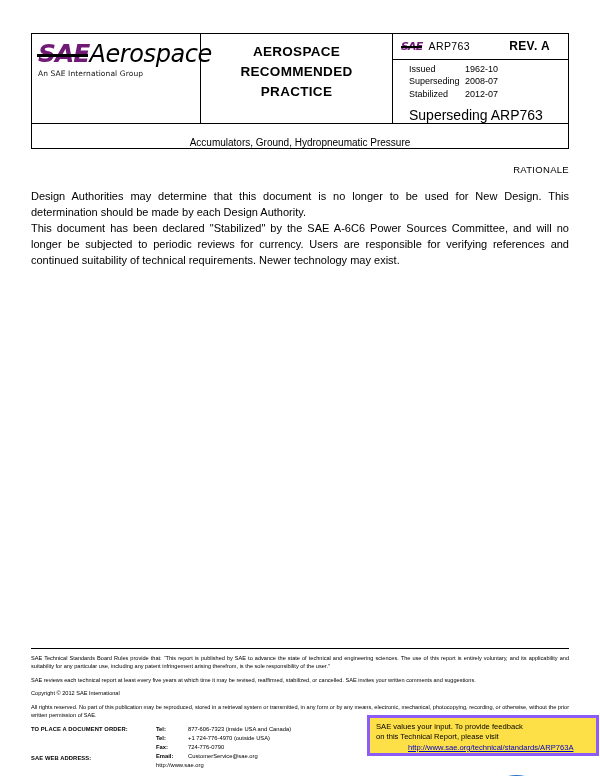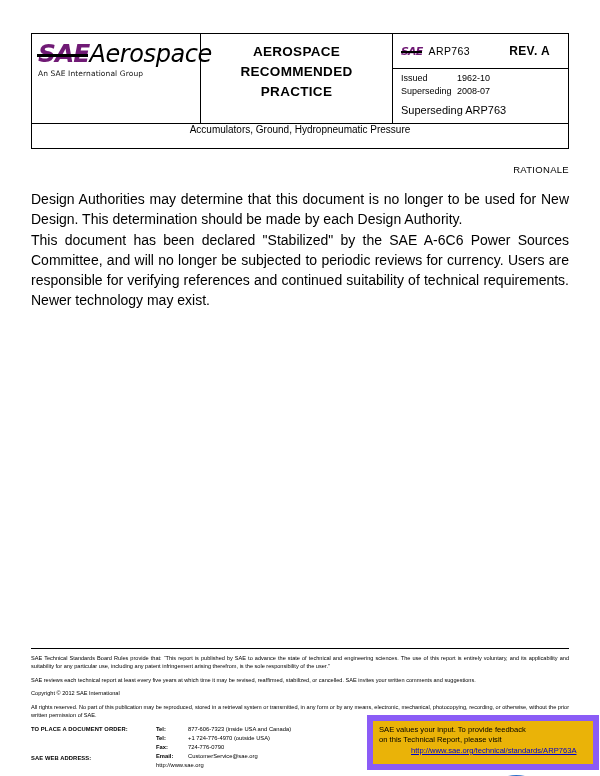--- a/index.html
+++ b/index.html
@@ -73,27 +73,28 @@
     margin-left: auto;
     font-size: 12px;
     font-weight: bold;
     letter-spacing: .4px;
     padding-right: 10px;
   }
   .hdr-dates {
     flex: 1;
     padding: 3px 0 0 8px;
     font-size: 9px;
+    margin-left: 8px;
   }
   .date-row { display: flex; line-height: 1.42; }
   .date-row .lbl { width: 56px; }
   .date-row .val { }
   .supersed {
     margin-top: 6px;
-    font-size: 11px;
+    font-size: 14px;
   }
 
   
   .sae-mark {
     display: inline-block;
     position: relative;
     font-family: "DejaVu Sans", sans-serif;
     font-weight: bold;
     font-style: italic;
     letter-spacing: -1px;
@@ -135,39 +136,39 @@
     font-family: "DejaVu Sans", sans-serif;
     letter-spacing: .1px;
     color: #111;
   }
 
   
   .subject-row {
     border: 1px solid #000;
     height: 26px;
     display: flex;
-    align-items: flex-start;
+    align-items: flex-end;
     justify-content: center;
     font-size: 10px;
   }
 
   
   .body {
     padding-top: 15px;
   }
   .sec-head {
     text-align: right;
     font-size: 9.5px;
     letter-spacing: .3px;
     margin: 0 0 14px 0;
   }
   .sec-head.second { margin-top: 18px; }
   p.para {
     margin: 0;
-    font-size: 14px;
+    font-size: 11px;
     line-height: 1.45;
     text-align: justify;
   }
   p.para.notice { text-align: justify; }
 
   
   .footer {
     position: absolute;
     left: 0; right: 0;
     top: 615px;
@@ -198,23 +199,23 @@
   .ord-row { display: flex; line-height: 1.55; }
   .ord-row .k { width: 32px; font-weight: bold; }
   .ord-row .v { }
   .web-row { line-height: 1.55; }
 
   
   .feedback {
     position: absolute;
     left: 336px; top: 682px;
     width: 232px;
-    border: 6px solid #8b5cf6;
-    background: #eab308;
-    padding: 4px 5px 8px 6px;
+    border: 3px solid #8b5cf6;
+    background: #fde047;
+    padding: 4px 5px 0 6px;
     font-size: 7.6px;
     line-height: 1.38;
     z-index: 4;
   }
   .feedback a {
     color: #0000cc;
     text-decoration: underline;
     word-break: break-all;
     margin-left: 32px;
   }
@@ -258,20 +259,24 @@
         <span class="rev">REV. A</span>
       </div>
       <div class="hdr-dates">
         <div class="date-row">
           <span class="lbl">Issued</span>
           <span class="val">1962-10</span>
         </div>
         <div class="date-row">
           <span class="lbl">Superseding</span>
           <span class="val">2008-07</span>
+        </div>
+        <div class="date-row">
+          <span class="lbl">Stabilized</span>
+          <span class="val">2012-07</span>
         </div>
         <div class="supersed">Superseding ARP763</div>
       </div>
     </div>
   </div>
 
   <div class="subject-row">
     <span>Accumulators, Ground, Hydropneumatic Pressure</span>
   </div>
 

